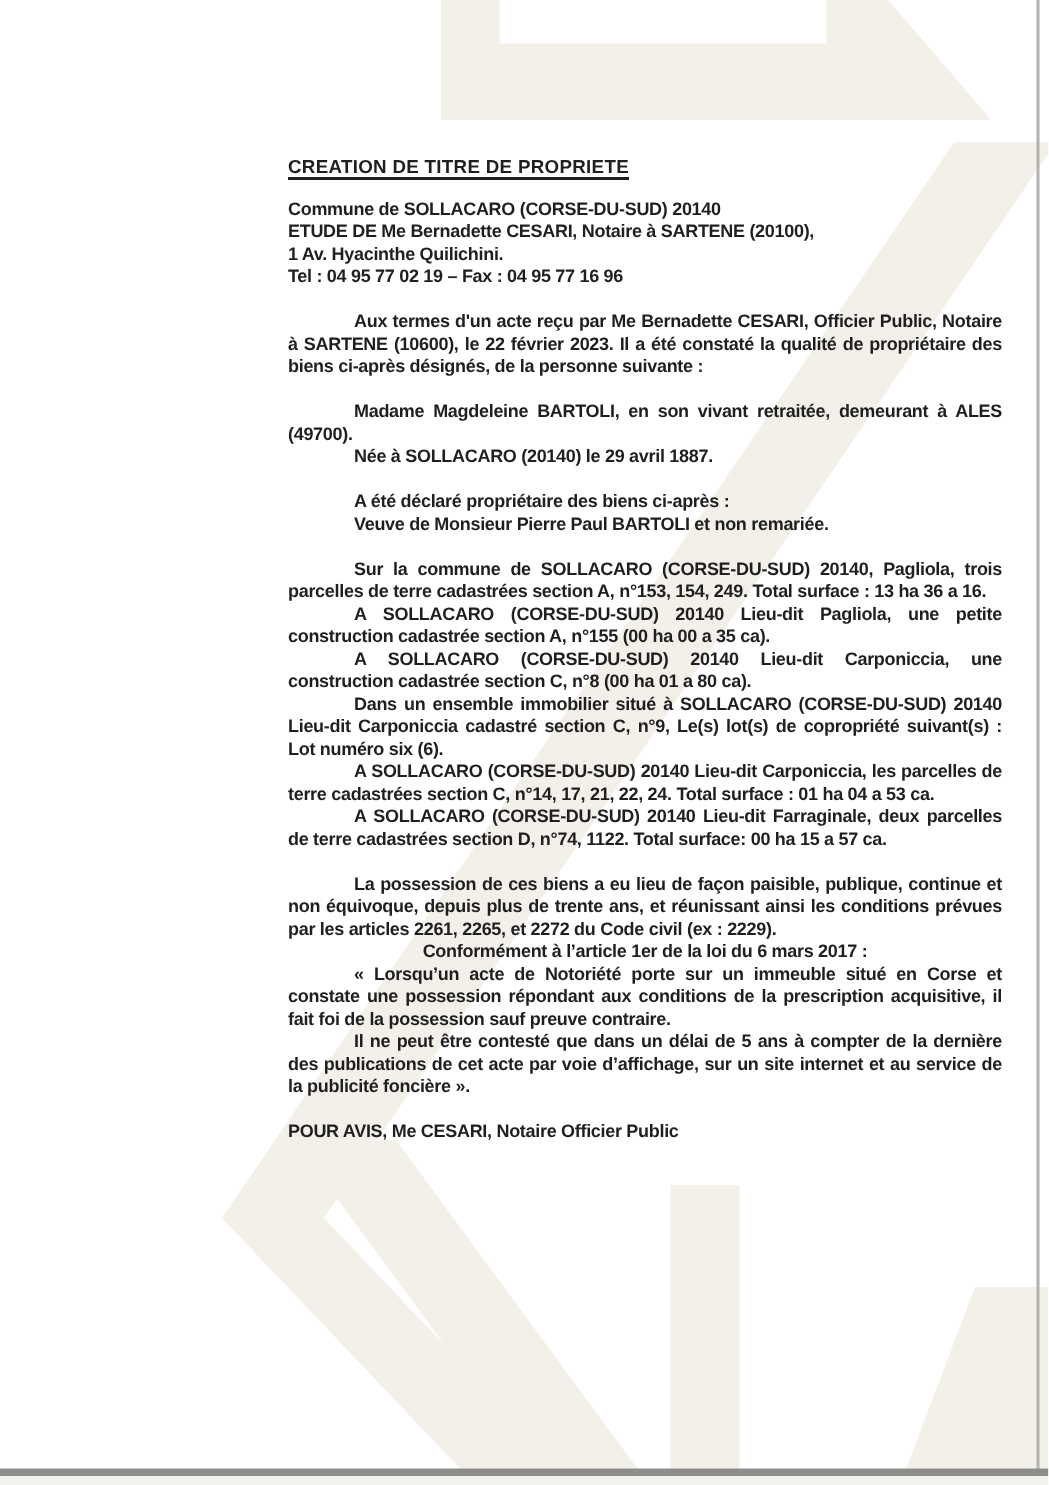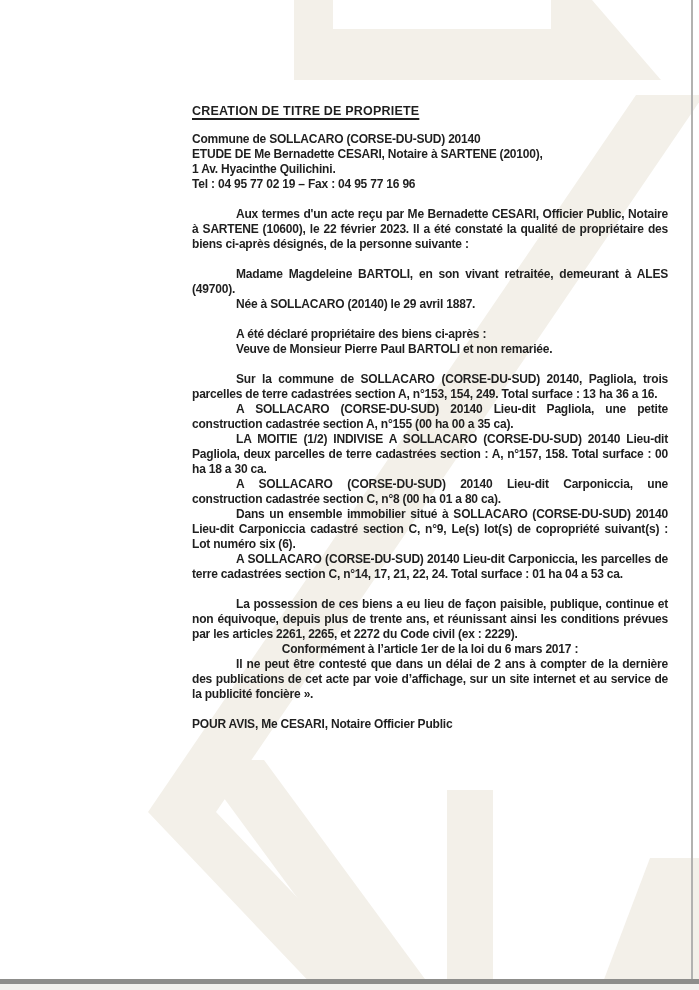--- a/index.html
+++ b/index.html
@@ -91,26 +91,27 @@
       <p class="addr">Tel : 04 95 77 02 19 – Fax : 04 95 77 16 96</p>
     </div>
 
     <p class="para gap">Aux termes d'un acte reçu par Me Bernadette CESARI, Officier Public, Notaire à SARTENE (10600), le 22 février 2023. Il a été constaté la qualité de propriétaire des biens ci-après désignés, de la personne suivante :</p>
     <p class="para gap">Madame Magdeleine BARTOLI, en son vivant retraitée, demeurant à ALES (49700).</p>
     <p class="para">Née à SOLLACARO (20140) le 29 avril 1887.</p>
     <p class="para gap">A été déclaré propriétaire des biens ci-après :</p>
     <p class="para">Veuve de Monsieur Pierre Paul BARTOLI et non remariée.</p>
     <p class="para gap">Sur la commune de SOLLACARO (CORSE-DU-SUD) 20140, Pagliola, trois parcelles de terre cadastrées section A, n°153, 154, 249. Total surface : 13 ha 36 a 16.</p>
     <p class="para">A SOLLACARO (CORSE-DU-SUD) 20140 Lieu-dit Pagliola, une petite construction cadastrée section A, n°155 (00 ha 00 a 35 ca).</p>
-    <p class="para">LA MOITIE (1/2) INDIVISE A SOLLACARO (CORSE-DU-SUD) 20140 Lieu-dit Pagliola, deux parcelles de terre cadastrées section : A, n°157, 158. Total surface : 00 ha 18 a 30 ca.</p>
     <p class="para">A SOLLACARO (CORSE-DU-SUD) 20140 Lieu-dit Carponiccia, une construction cadastrée section C, n°8 (00 ha 01 a 80 ca).</p>
     <p class="para">Dans un ensemble immobilier situé à SOLLACARO (CORSE-DU-SUD) 20140 Lieu-dit Carponiccia cadastré section C, n°9, Le(s) lot(s) de copropriété suivant(s) : Lot numéro six (6).</p>
     <p class="para">A SOLLACARO (CORSE-DU-SUD) 20140 Lieu-dit Carponiccia, les parcelles de terre cadastrées section C, n°14, 17, 21, 22, 24. Total surface : 01 ha 04 a 53 ca.</p>
+    <p class="para">A SOLLACARO (CORSE-DU-SUD) 20140 Lieu-dit Farraginale, deux parcelles de terre cadastrées section D, n°74, 1122. Total surface: 00 ha 15 a 57 ca.</p>
     <p class="para gap">La possession de ces biens a eu lieu de façon paisible, publique, continue et non équivoque, depuis plus de trente ans, et réunissant ainsi les conditions prévues par les articles 2261, 2265, et 2272 du Code civil (ex : 2229).</p>
     <p class="center">Conformément à l’article 1er de la loi du 6 mars 2017 :</p>
-    <p class="para">Il ne peut être contesté que dans un délai de 2 ans à compter de la dernière des publications de cet acte par voie d’affichage, sur un site internet et au service de la publicité foncière ».</p>
+    <p class="para">« Lorsqu’un acte de Notoriété porte sur un immeuble situé en Corse et constate une possession répondant aux conditions de la prescription acquisitive, il fait foi de la possession sauf preuve contraire.</p>
+    <p class="para">Il ne peut être contesté que dans un délai de 5 ans à compter de la dernière des publications de cet acte par voie d’affichage, sur un site internet et au service de la publicité foncière ».</p>
     <p class="right gap">POUR AVIS, Me CESARI, Notaire Officier Public</p>
   </div>
 
   <div class="scan-line-right"></div>
   <div class="scan-line-bottom"></div>
   <div class="scan-strip-bottom"></div>
 </div>
 
 </body></html>

